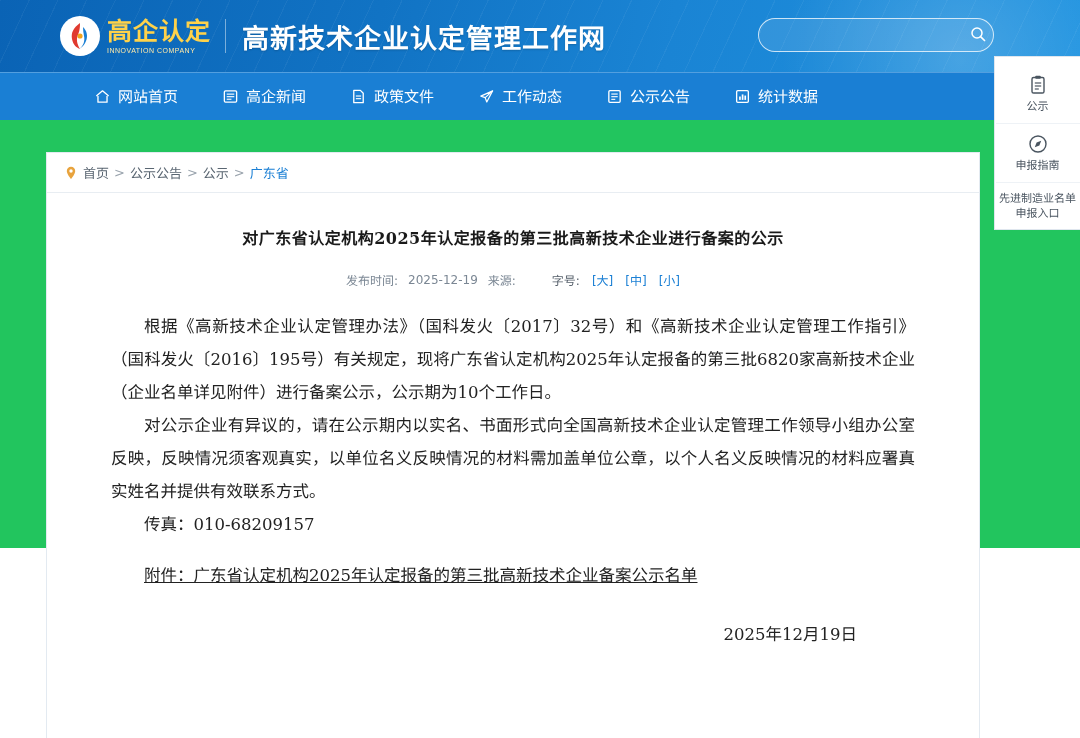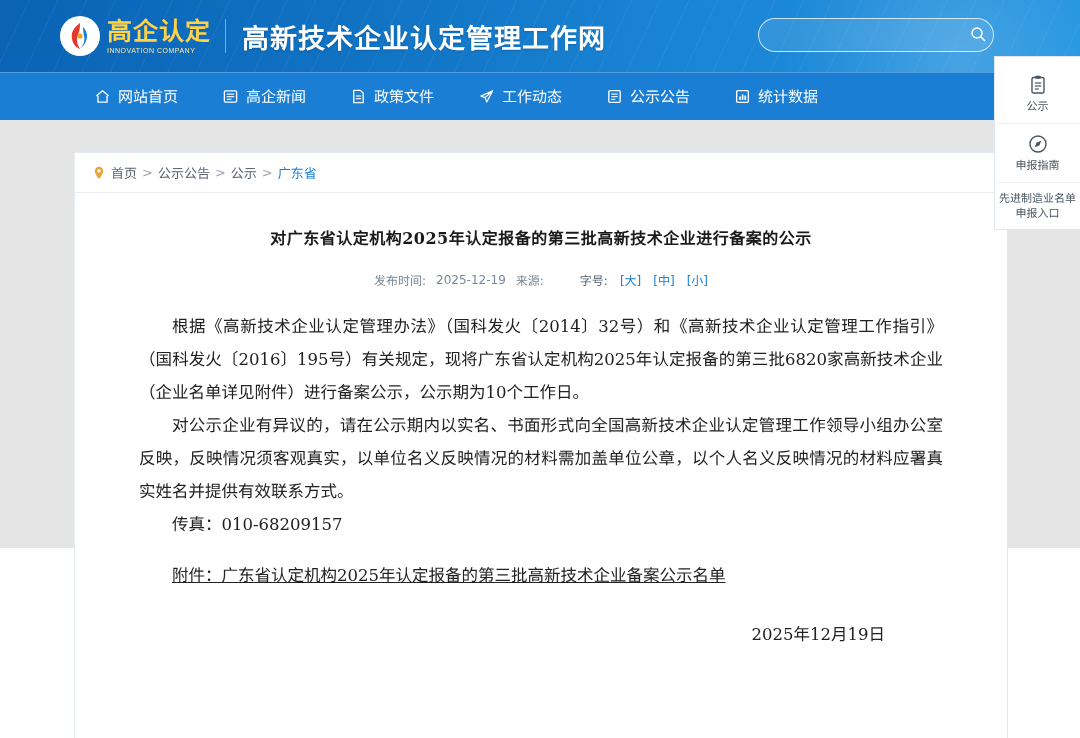--- a/index.html
+++ b/index.html
@@ -2,21 +2,21 @@
 <html lang="zh-CN"><head>
 <meta charset="utf-8">
 <style>
   * { box-sizing: border-box; margin: 0; padding: 0; }
   html, body {
     width: 1080px; height: 738px;
     font-family: "Liberation Sans", "DejaVu Sans", sans-serif;
     background: #ffffff;
     overflow: hidden;
   }
-  .page { position: relative; width: 1080px; height: 548px; background:#e5e5e5; }
+  .page { position: relative; width: 1080px; height: 548px; background:#22c55e; }
 
   
   .header {
     position: relative;
     height: 72px;
     background: linear-gradient(100deg, #0a63b5 0%, #1173c4 35%, #1a84d4 62%, #1f93e0 100%);
     overflow: hidden;
   }
   .header:before {
     content:"";
@@ -105,21 +105,21 @@
   }
   .rail-item:last-child { border-bottom:none; }
   .rail-ico { display:flex; justify-content:center; margin-bottom:4px; }
   .rail-label {
     font-size:11px; color:#4a5560; line-height:1.35;
     font-family:"DejaVu Sans","Liberation Sans",sans-serif;
   }
 
   
   .content-wrap {
-    position:absolute; left:74px; top:152px;
+    position:absolute; left:46px; top:152px;
     width:934px; min-height:586px;
     background:#ffffff;
     border:1px solid #e3eaf1;
     border-bottom:none;
   }
   .breadcrumb {
     height:40px; display:flex; align-items:center;
     padding-left:18px; font-size:13px; color:#5a6672;
     border-bottom:1px solid #e8edf2;
     font-family:"DejaVu Sans","Liberation Sans",sans-serif;
@@ -318,21 +318,21 @@
         <span>发布时间:</span>
         <span>2025-12-19</span>
         <span>来源:</span>
         <span class="fs-label">字号:</span>
         <span class="fs-opt">[大]</span>
         <span class="fs-opt">[中]</span>
         <span class="fs-opt">[小]</span>
       </div>
 
       <div class="doc-body">
-        <p>根据《高新技术企业认定管理办法》（国科发火〔2014〕32号）和《高新技术企业认定管理工作指引》（国科发火〔2016〕195号）有关规定，现将广东省认定机构2025年认定报备的第三批6820家高新技术企业（企业名单详见附件）进行备案公示，公示期为10个工作日。</p>
+        <p>根据《高新技术企业认定管理办法》（国科发火〔2017〕32号）和《高新技术企业认定管理工作指引》（国科发火〔2016〕195号）有关规定，现将广东省认定机构2025年认定报备的第三批6820家高新技术企业（企业名单详见附件）进行备案公示，公示期为10个工作日。</p>
         <p>对公示企业有异议的，请在公示期内以实名、书面形式向全国高新技术企业认定管理工作领导小组办公室反映，反映情况须客观真实，以单位名义反映情况的材料需加盖单位公章，以个人名义反映情况的材料应署真实姓名并提供有效联系方式。</p>
         <p>传真：010-68209157</p>
         <p class="p-gap">附件：广东省认定机构2025年认定报备的第三批高新技术企业备案公示名单</p>
 
         <div class="sign">
           <div>2025年12月19日</div>
         </div>
       </div>
 
     </div>

